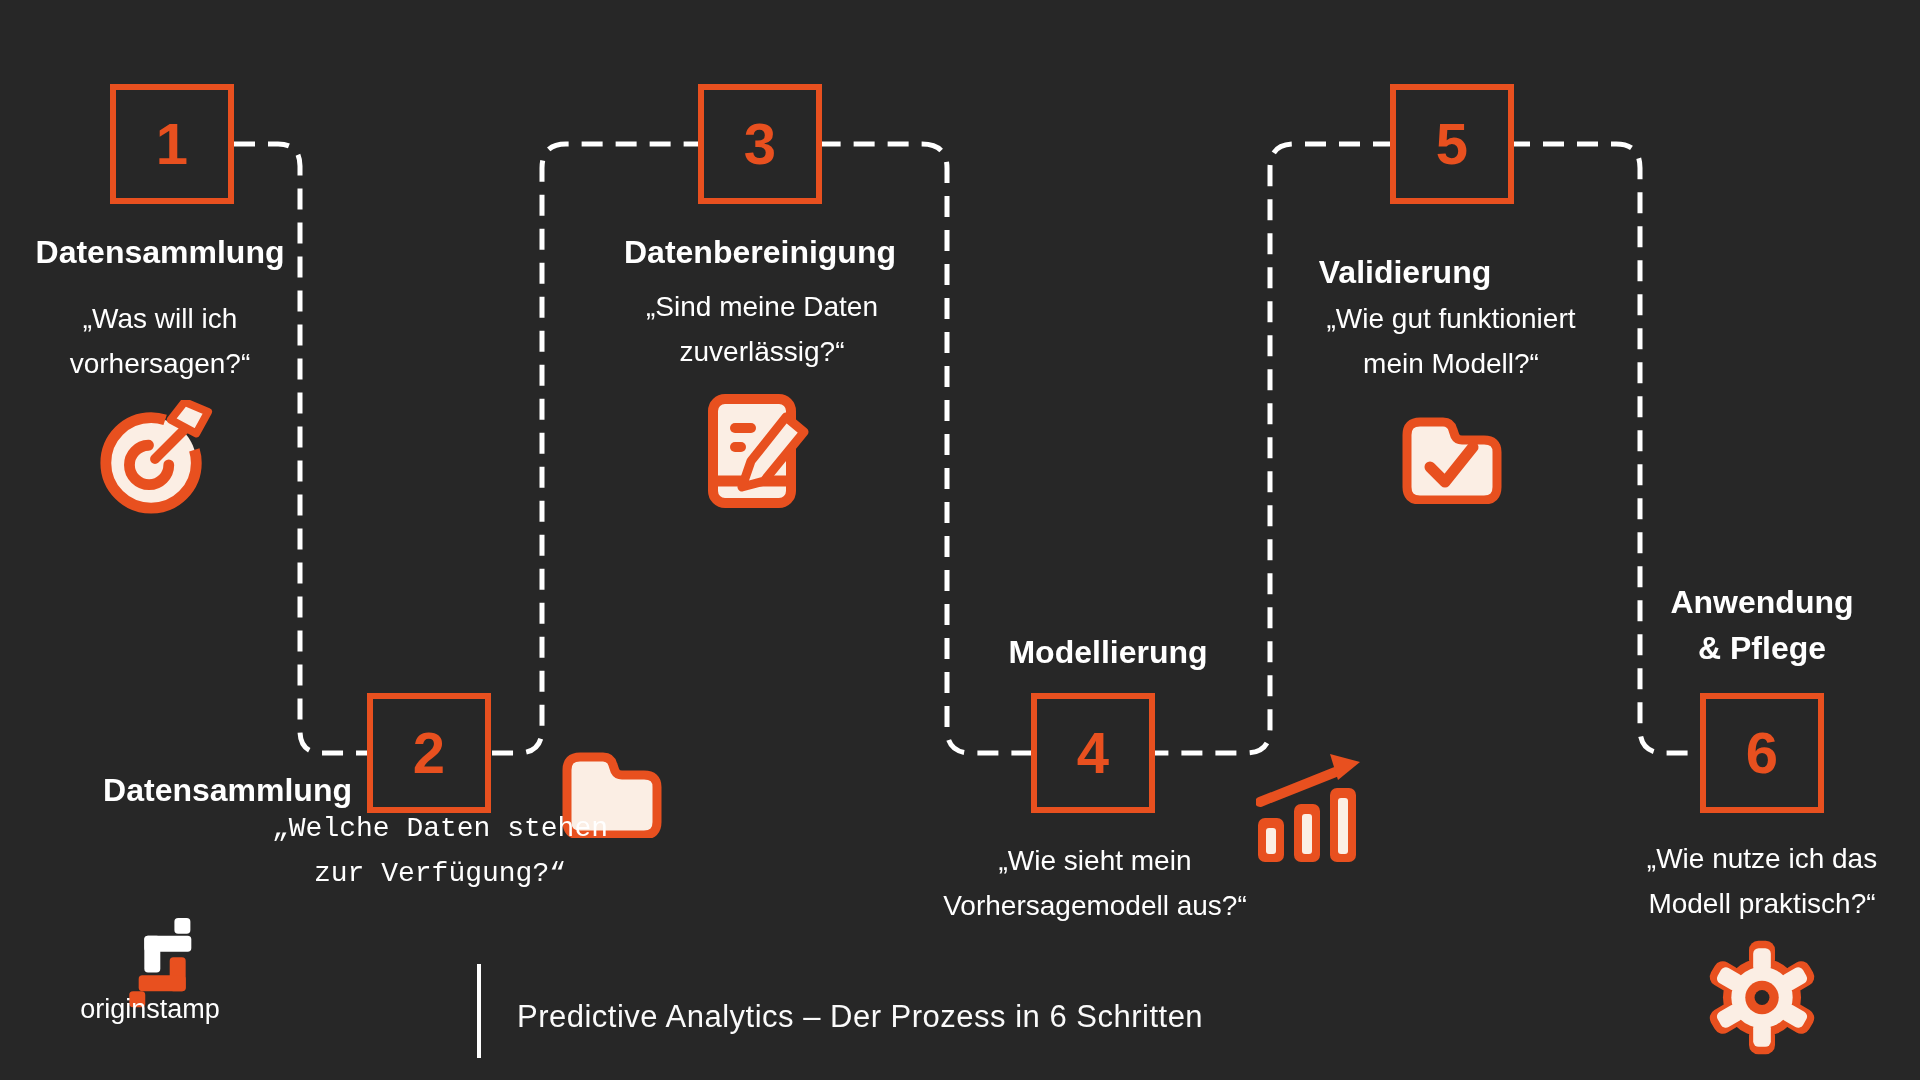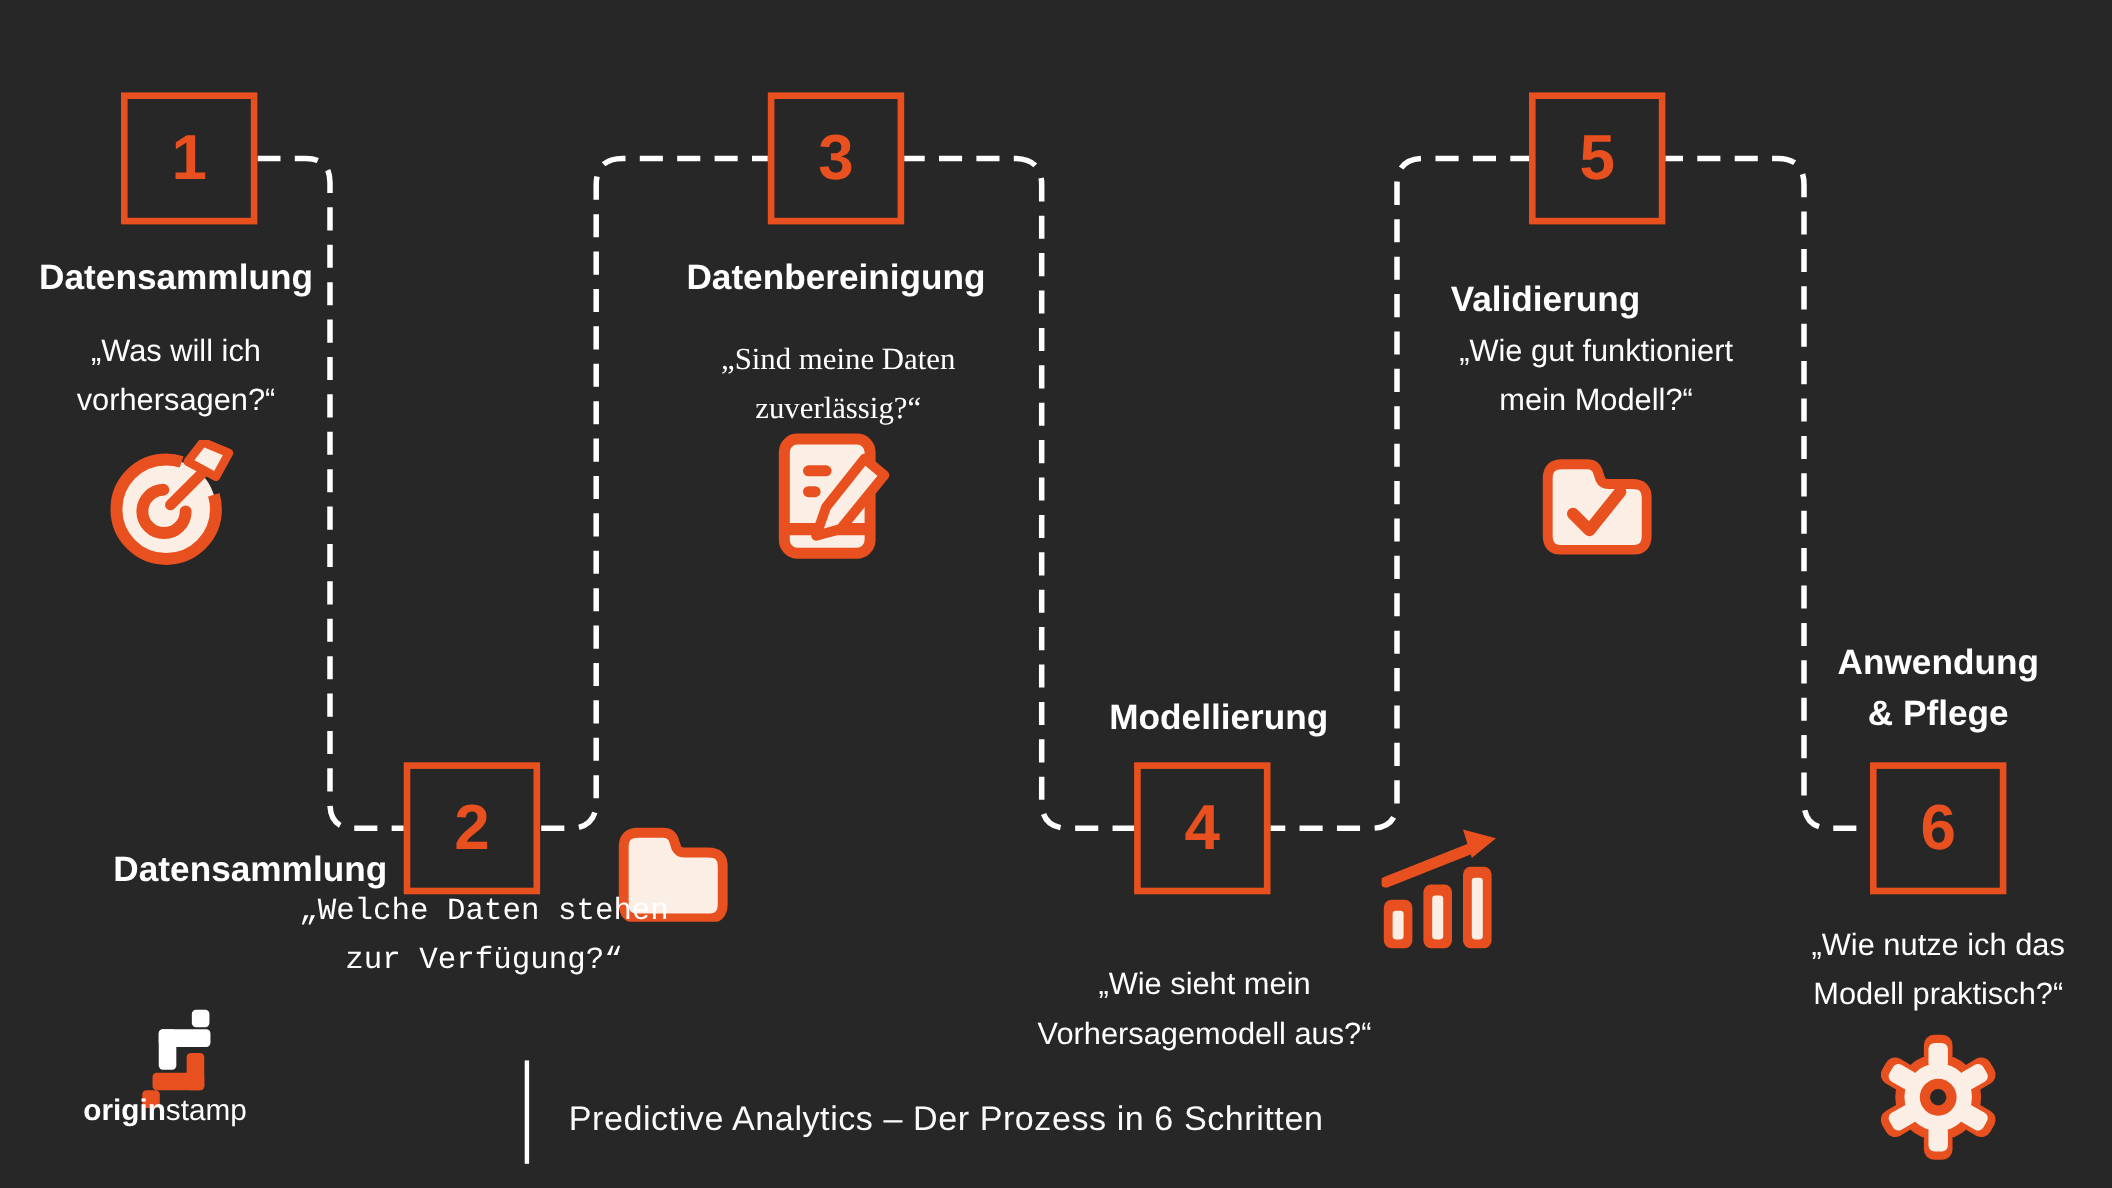--- a/index.html
+++ b/index.html
@@ -48,39 +48,39 @@
   #title5{left:1245px;top:229px;width:320px;margin-top:20px;}
   #title6{left:1602px;top:579px;width:320px;}
 
   .quote{
     position:absolute;z-index:3;
     font-size:28px;line-height:45px;color:var(--white);
     text-align:center;white-space:pre-line;
   }
   #quote1{left:0px;top:296px;width:320px;}
   #quote2{left:220px;top:806px;width:440px;font-family:Liberation Mono, monospace;}
-  #quote3{left:600px;top:304px;width:324px;font-family:Liberation Serif, serif;}
-  #quote4{left:875px;top:838px;width:440px;margin-top:34px;}
+  #quote3{left:600px;top:284px;width:324px;}
+  #quote4{left:875px;top:838px;width:440px;}
   #quote5{left:1291px;top:296px;width:320px;}
   #quote6{left:1542px;top:836px;width:440px;}
 
   .icon{position:absolute;z-index:1;}
   #icon-target{left:96px;top:400px;width:118px;height:118px;}
   #icon-folder{left:560px;top:738px;width:104px;height:100px;}
   #icon-doc{left:706px;top:393px;width:108px;height:118px;}
   #icon-chart{left:1256px;top:752px;width:110px;height:112px;}
   #icon-folder-check{left:1400px;top:402px;width:104px;height:102px;}
   #icon-gear{left:1706px;top:938px;width:112px;height:119px;}
 
   #logo-mark{position:absolute;left:118px;top:916px;width:94px;height:94px;z-index:3;}
   #logo-text{
     position:absolute;left:55px;top:994px;width:190px;z-index:3;
     text-align:center;font-size:27px;color:var(--white);
   }
-  #logo-text .bold{font-weight:bold;}
+  #logo-text .bold{font-weight:normal;}
 
   #footer-divider{
     position:absolute;left:477px;top:964px;width:4px;height:94px;
     background:var(--white);z-index:3;
   }
   #footer-caption{
     position:absolute;left:517px;top:990px;width:1000px;z-index:3;
     font-size:31px;font-weight:normal;line-height:54px;color:#FAFAFA;
     letter-spacing:0.5px;
   }

